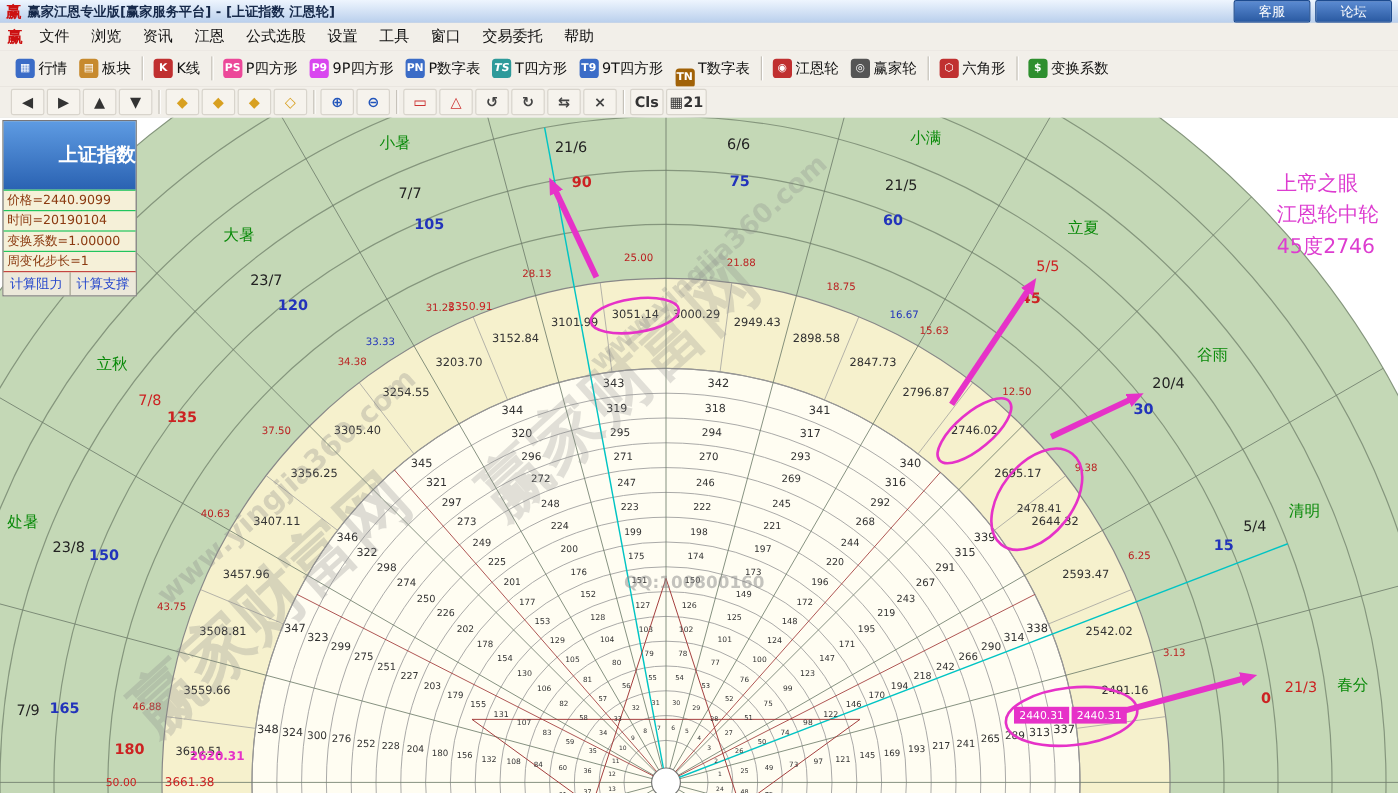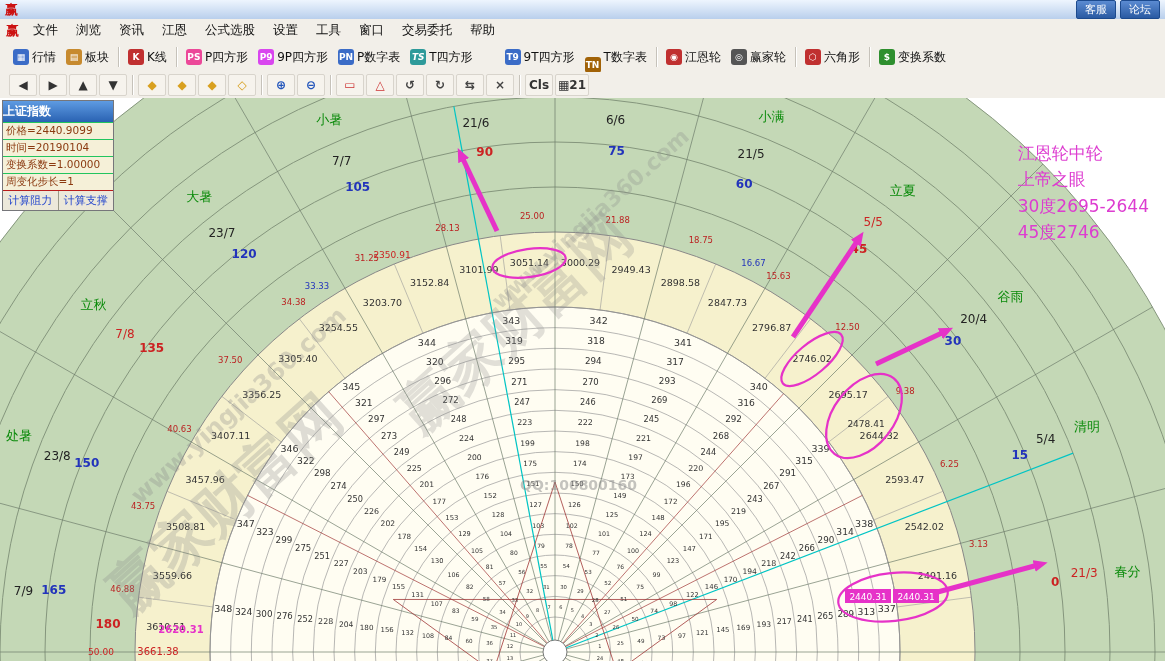--- a/index.html
+++ b/index.html
@@ -4,53 +4,54 @@
 <style>
   html,body{margin:0;padding:0;}
   body{width:1165px;height:661px;overflow:hidden;position:relative;background:#fff;
        font-family:"DejaVu Sans","Liberation Sans",sans-serif;}
   #titlebar{position:absolute;top:0;left:0;right:0;height:19px;
     background:linear-gradient(#eef5fe,#b9cfec);border-bottom:1px solid #89a5c9;
     display:flex;align-items:center;padding:0 5px;font-size:11px;font-weight:bold;color:#16294a;}
   .logo{color:#cc1111;font-weight:bold;font-size:13px;margin-right:5px;}
   #titlebar .spacer{flex:1;}
   .tb-btn{background:linear-gradient(#5b8bd2,#2a5aa2);color:#fff;font-size:11px;font-weight:normal;
-    padding:1px 8px;margin-left:4px;border:1px solid #1c4a8e;border-radius:2px;cursor:default;}
+    padding:1px 20px;margin-left:4px;border:1px solid #1c4a8e;border-radius:2px;cursor:default;}
   #menubar{position:absolute;top:19px;left:0;right:0;height:23px;background:#f2efe9;
     border-bottom:1px solid #d9d5cd;display:flex;align-items:center;font-size:12.5px;padding:0 6px;color:#111;}
   .menu-item{padding:2px 9px;}
   #toolbar1{position:absolute;top:42px;left:0;right:0;height:30px;background:#f2efe9;
     border-bottom:1px solid #d0ccc4;display:flex;align-items:center;font-size:12px;padding:0 8px;color:#111;}
   .tb1-item{display:flex;align-items:center;gap:3px;padding:2px 5px;white-space:nowrap;}
   .badge{width:16px;height:16px;border-radius:3px;color:#fff;font-size:9px;font-weight:bold;
     display:flex;align-items:center;justify-content:center;flex:none;}
   .sep{width:1px;height:20px;background:#c6c2ba;box-shadow:1px 0 0 #ffffff;margin:0 4px;flex:none;}
   #toolbar2{position:absolute;top:72px;left:0;right:0;height:26px;background:#f2efe9;
     border-bottom:1px solid #c9c5bd;display:flex;align-items:center;font-size:12px;padding:0 8px;}
   .tb2-btn{min-width:22px;height:20px;display:flex;align-items:center;justify-content:center;
     padding:0 2px;margin:0 1px;border:1px solid #d8d4cc;background:#f6f3ed;border-radius:2px;font-weight:bold;}
   #chart{position:absolute;top:98px;left:0;right:0;bottom:0;overflow:hidden;background:#fff;}
   #wheel{display:block;}
   #left-panel{position:absolute;top:2px;left:2px;width:110px;border:1px solid #76767a;
     background:#f5f0d8;font-size:10.5px;z-index:6;}
-  .panel-title{background:linear-gradient(#5e9be2,#2a62b2);color:#fff;text-align:left;
-    padding:2px 0;font-size:12px;font-weight:bold;}
+  .panel-title{background:linear-gradient(#5e9be2,#2a62b2);color:#fff;text-align:right;
+    padding:18px 0;font-size:16px;font-weight:bold;}
   .panel-row{padding:1px 3px;color:#8b3a10;border-top:1px solid #22c55e;white-space:nowrap;}
   .panel-btns{display:flex;border-top:1px solid #b91c1c;}
   .panel-btn{flex:1;text-align:center;color:#2244cc;background:#ece8da;
     border-right:1px solid #9a9a88;padding:2px 0;font-size:11px;}
   .panel-btn:last-child{border-right:none;}
   #side-note{position:absolute;right:16px;top:42px;color:#dd3cd0;font-size:17px;
     line-height:1.55;z-index:5;font-weight:500;}
 </style>
 </head>
 <body>
 
 <div id="titlebar">
   <span class="logo">赢</span>
+  <span>赢家江恩专业版[赢家服务平台] - [上证指数 江恩轮]</span>
   <span class="spacer"></span>
   <span class="tb-btn">客服</span>
   <span class="tb-btn">论坛</span>
 </div>
 
 <div id="menubar">
   <span class="logo">赢</span>
   <span id="menu-items" style="display:flex;">
       <span class="menu-item">文件</span>
       <span class="menu-item">浏览</span>
@@ -90,21 +91,21 @@
     </span>
     <span class="tb1-item">
       <span class="badge" style="background: rgb(59, 108, 199);">PN</span>
       <span>P数字表</span>
     </span>
     <span class="tb1-item">
       <span class="badge" style="background: rgb(46, 154, 154); font-style: italic;">TS</span>
       <span>T四方形</span>
     </span>
     <span class="tb1-item">
-      <span class="badge" style="background: rgb(59, 108, 199); margin-left: 22px;">T9</span>
+      <span class="badge" style="background: rgb(59, 108, 199);">T9</span>
       <span>9T四方形</span>
     </span>
     <span class="tb1-item">
       <span class="badge" style="background: #a16207; margin-top: 16px;">TN</span>
       <span>T数字表</span>
     </span>
     <span class="sep"></span>
     <span class="tb1-item">
       <span class="badge" style="background: rgb(192, 48, 48);">◉</span>
       <span>江恩轮</span>
@@ -576,18 +577,17 @@
     <div class="panel-row">时间=20190104</div>
     <div class="panel-row">变换系数=1.00000</div>
     <div class="panel-row">周变化步长=1</div>
     <div class="panel-btns">
       <div class="panel-btn">计算阻力</div>
       <div class="panel-btn">计算支撑</div>
     </div>
   </div>
 
   <div id="side-note">
+    <div>上帝之眼</div>
     <div>江恩轮中轮</div>
-    <div>上帝之眼</div>
-    <div>30度2695-2644</div>
     <div>45度2746</div>
   </div>
 </div>
 
 </body></html>

